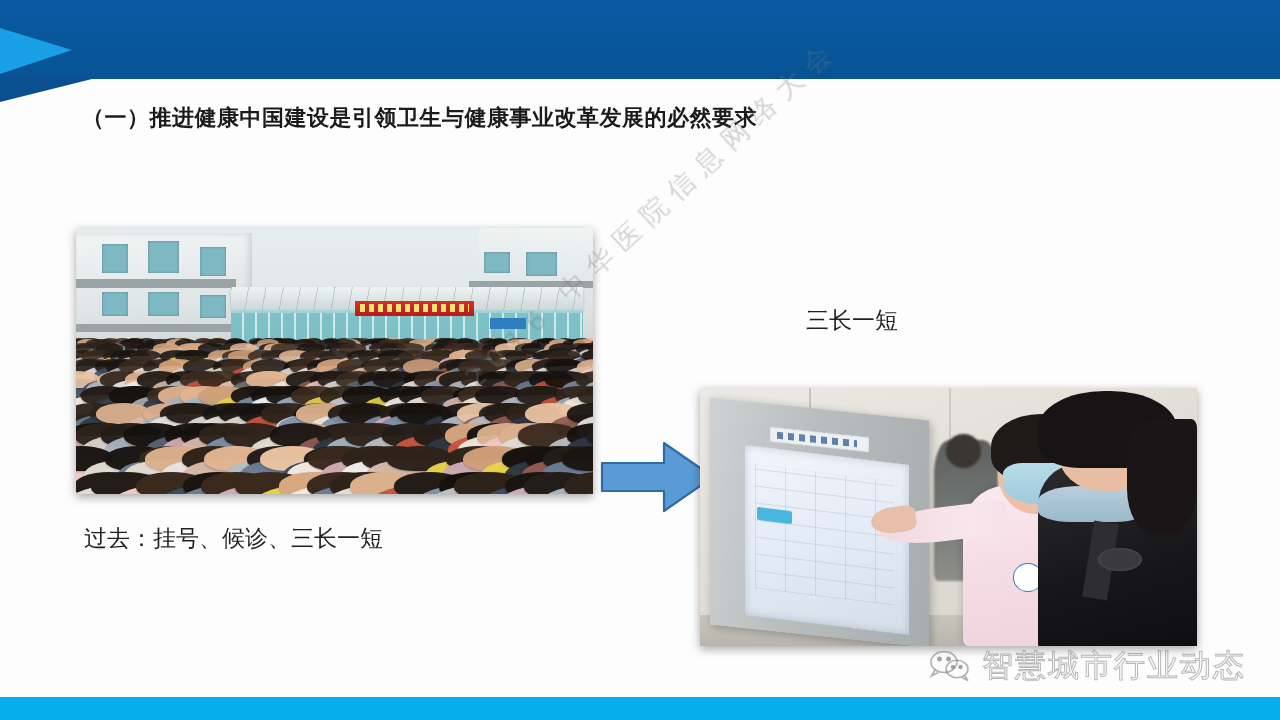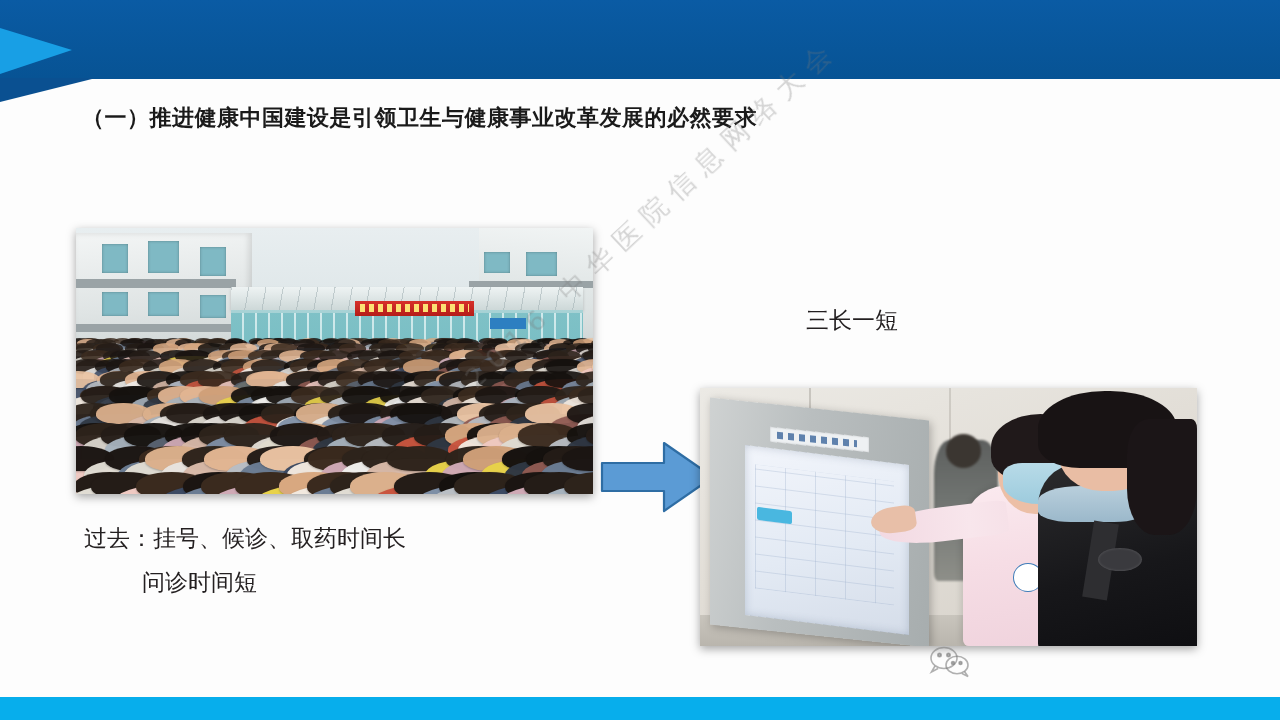--- a/index.html
+++ b/index.html
@@ -1083,22 +1083,21 @@
       <div class="pr-scarf"></div>
       <div class="pr-pat-head"></div>
       <div class="pr-pat-hair"></div>
       <div class="pr-pat-hair2"></div>
       <div class="pr-strap"></div>
       <div class="pr-buckle"></div>
     </div>
   </div>
 
   <div class="cap cap-left">
-    <span>过去：挂号、候诊、取药时间长</span>
-    <span class="l2">问诊时间短</span>
+    <span>过去：挂号、候诊、三长一短</span>
   </div>
 
   <div class="cap cap-right">
     <span class="l2">三长一短</span>
   </div>
 
   <div class="wm-diag">2016 中华医院信息网络大会</div>
 
   <div class="wm-brand">
     <svg width="44" height="34" viewBox="0 0 44 34">
@@ -1106,16 +1105,17 @@
         <ellipse cx="16" cy="13" rx="13" ry="10.5"></ellipse>
         <path d="M7 21 L3.5 27 L10 23.5"></path>
         <circle cx="11.5" cy="10" r="1.7" fill="rgba(125,125,125,0.6)"></circle>
         <circle cx="20.5" cy="10" r="1.7" fill="rgba(125,125,125,0.6)"></circle>
         <ellipse cx="29" cy="20" rx="11" ry="8.8"></ellipse>
         <path d="M36.5 26.5 L40 31.5 L34 28.5"></path>
         <circle cx="25" cy="18" r="1.5" fill="rgba(125,125,125,0.6)"></circle>
         <circle cx="32.5" cy="18" r="1.5" fill="rgba(125,125,125,0.6)"></circle>
       </g>
     </svg>
+    <span class="wm-brand-text">智慧城市行业动态</span>
   </div>
 
   <div class="footer-bar"></div>
 </div>
 
 </body></html>

